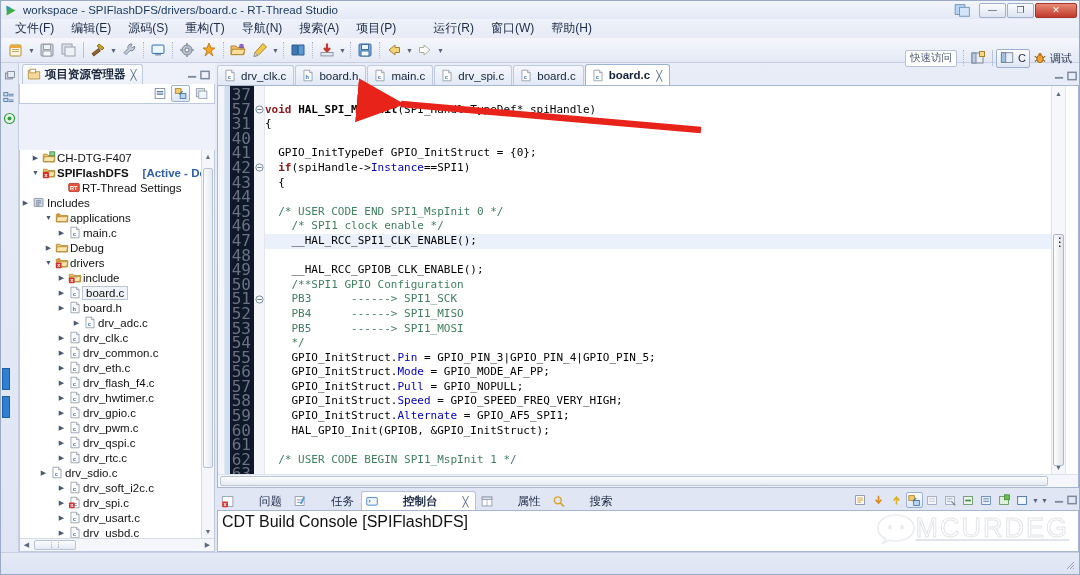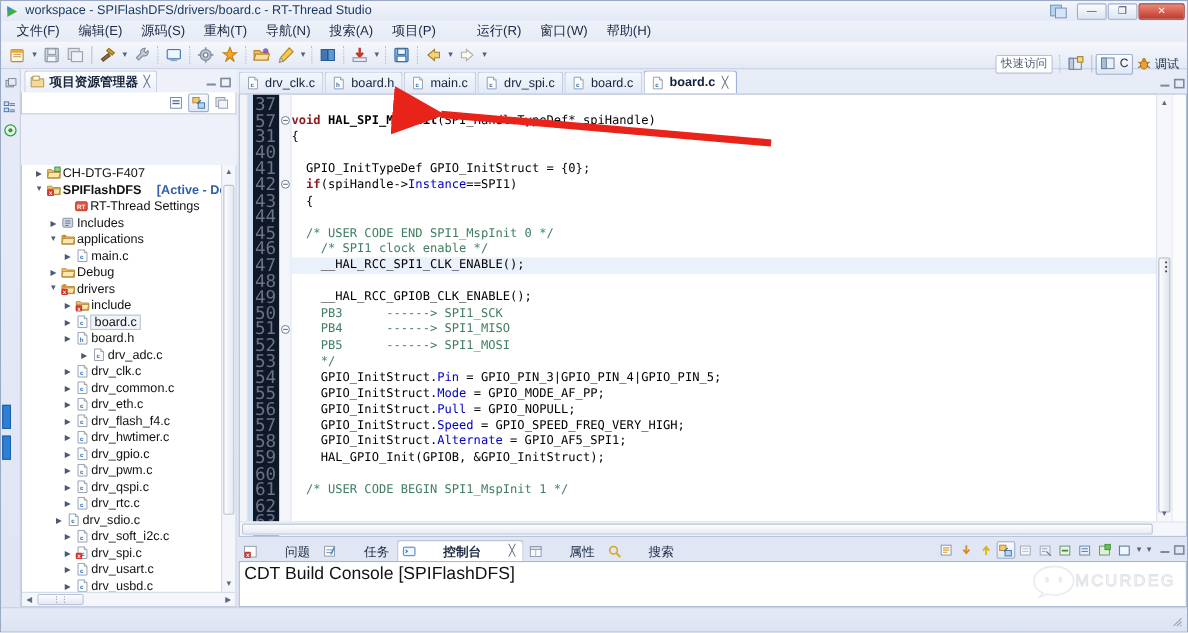--- a/index.html
+++ b/index.html
@@ -366,24 +366,25 @@
   .sb-grip { position:absolute; right: 4px; top: 5px; width: 12px; height: 12px;}
 
   
   .watermark {
     position: absolute; right: 10px; bottom: 30px;
     display: flex; align-items: center;
     opacity: 0.42;
     pointer-events: none;
   }
   .watermark .wm-text {
-    font-size: 15px; letter-spacing: 2px;
+    font-size: 27px; letter-spacing: 2px;
     color: #ffffff;
     -webkit-text-stroke: 1px #b9bfcb;
     font-family: "Liberation Sans", sans-serif;
+    text-decoration: underline;
   }
 
   
   .red-arrow {
     position: absolute;
     left: 0; top: 0;
     pointer-events: none;
   }
 </style>
 </head>
@@ -664,21 +665,21 @@
             <div class="trow" style="padding-left: 35px;">
               <span class="twist"></span>
               <span class="ticon">
                 <svg width="14" height="13" viewBox="0 0 16 16">
                   <rect x="1.5" y="3" width="13" height="10" rx="1.5" fill="#e6533c" stroke="#b13527"></rect>
                   <text x="3" y="11" font-size="7" font-family="sans-serif" fill="#fff" font-weight="bold">RT</text>
                 </svg>
               </span>
               <span class="tlabel">RT-Thread Settings</span>
             </div>
-            <div class="trow" style="padding-left: 23px;">
+            <div class="trow" style="">
               <span class="twist">▶</span>
               <span class="ticon">
                 <svg width="14" height="13" viewBox="0 0 16 16">
                   <rect x="2" y="3" width="11" height="10" rx="1" fill="#cfd8e6" stroke="#7d8a9e"></rect>
                   <path d="M4.5 6 h6 M4.5 8.5 h6 M4.5 11 h4" stroke="#5d6a80" stroke-width="1"></path>
                 </svg>
               </span>
               <span class="tlabel">Includes</span>
             </div>
             <div class="trow" style="padding-left: 23px;">
@@ -863,21 +864,21 @@
               <span class="twist">▶</span>
               <span class="ticon">
                 <svg width="14" height="13" viewBox="0 0 16 16">
                   <path d="M3 1.5 h7 l3 3 v10 h-10 Z" fill="#fdfdfd" stroke="#8c97a8"></path>
                   <path d="M10 1.5 v3 h3" fill="#e6ebf2" stroke="#8c97a8"></path>
                   <text x="5.2" y="12" font-size="7" font-family="sans-serif" fill="#2f6fb5" font-weight="bold">c</text>
                 </svg>
               </span>
               <span class="tlabel">drv_rtc.c</span>
             </div>
-            <div class="trow" style="padding-left: 28px;">
+            <div class="trow" style="padding-left: 18px;">
               <span class="twist">▶</span>
               <span class="ticon">
                 <svg width="14" height="13" viewBox="0 0 16 16">
                   <path d="M3 1.5 h7 l3 3 v10 h-10 Z" fill="#fdfdfd" stroke="#8c97a8"></path>
                   <path d="M10 1.5 v3 h3" fill="#e6ebf2" stroke="#8c97a8"></path>
                   <text x="5.2" y="12" font-size="7" font-family="sans-serif" fill="#2f6fb5" font-weight="bold">c</text>
                 </svg>
               </span>
               <span class="tlabel">drv_sdio.c</span>
             </div>
@@ -1121,20 +1122,21 @@
             <div class="lrow">&nbsp;</div>
             <div class="lrow"><span class="pl">  GPIO_InitTypeDef GPIO_InitStruct = {0};</span></div>
             <div class="lrow"><span class="kw">  if</span><span class="pl">(spiHandle-&gt;</span><span class="fld">Instance</span><span class="pl">==SPI1)</span></div>
             <div class="lrow"><span class="pl">  {</span></div>
             <div class="lrow">&nbsp;</div>
             <div class="lrow"><span class="cmt">  /* USER CODE END SPI1_MspInit 0 */</span></div>
             <div class="lrow"><span class="cmt">    /* SPI1 clock enable */</span></div>
             <div class="lrow hl-line"><span class="pl">    __HAL_RCC_SPI1_CLK_ENABLE();</span></div>
             <div class="lrow">&nbsp;</div>
             <div class="lrow"><span class="pl">    __HAL_RCC_GPIOB_CLK_ENABLE();</span></div>
+            <div class="lrow"><span class="cmt">    /**SPI1 GPIO Configuration</span></div>
             <div class="lrow"><span class="cmt">    PB3      ------&gt; SPI1_SCK</span></div>
             <div class="lrow"><span class="cmt">    PB4      ------&gt; SPI1_MISO</span></div>
             <div class="lrow"><span class="cmt">    PB5      ------&gt; SPI1_MOSI</span></div>
             <div class="lrow"><span class="cmt">    */</span></div>
             <div class="lrow"><span class="pl">    GPIO_InitStruct.</span><span class="fld">Pin</span><span class="pl"> = GPIO_PIN_3|GPIO_PIN_4|GPIO_PIN_5;</span></div>
             <div class="lrow"><span class="pl">    GPIO_InitStruct.</span><span class="fld">Mode</span><span class="pl"> = GPIO_MODE_AF_PP;</span></div>
             <div class="lrow"><span class="pl">    GPIO_InitStruct.</span><span class="fld">Pull</span><span class="pl"> = GPIO_NOPULL;</span></div>
             <div class="lrow"><span class="pl">    GPIO_InitStruct.</span><span class="fld">Speed</span><span class="pl"> = GPIO_SPEED_FREQ_VERY_HIGH;</span></div>
             <div class="lrow"><span class="pl">    GPIO_InitStruct.</span><span class="fld">Alternate</span><span class="pl"> = GPIO_AF5_SPI1;</span></div>
             <div class="lrow"><span class="pl">    HAL_GPIO_Init(GPIOB, &amp;GPIO_InitStruct);</span></div>

